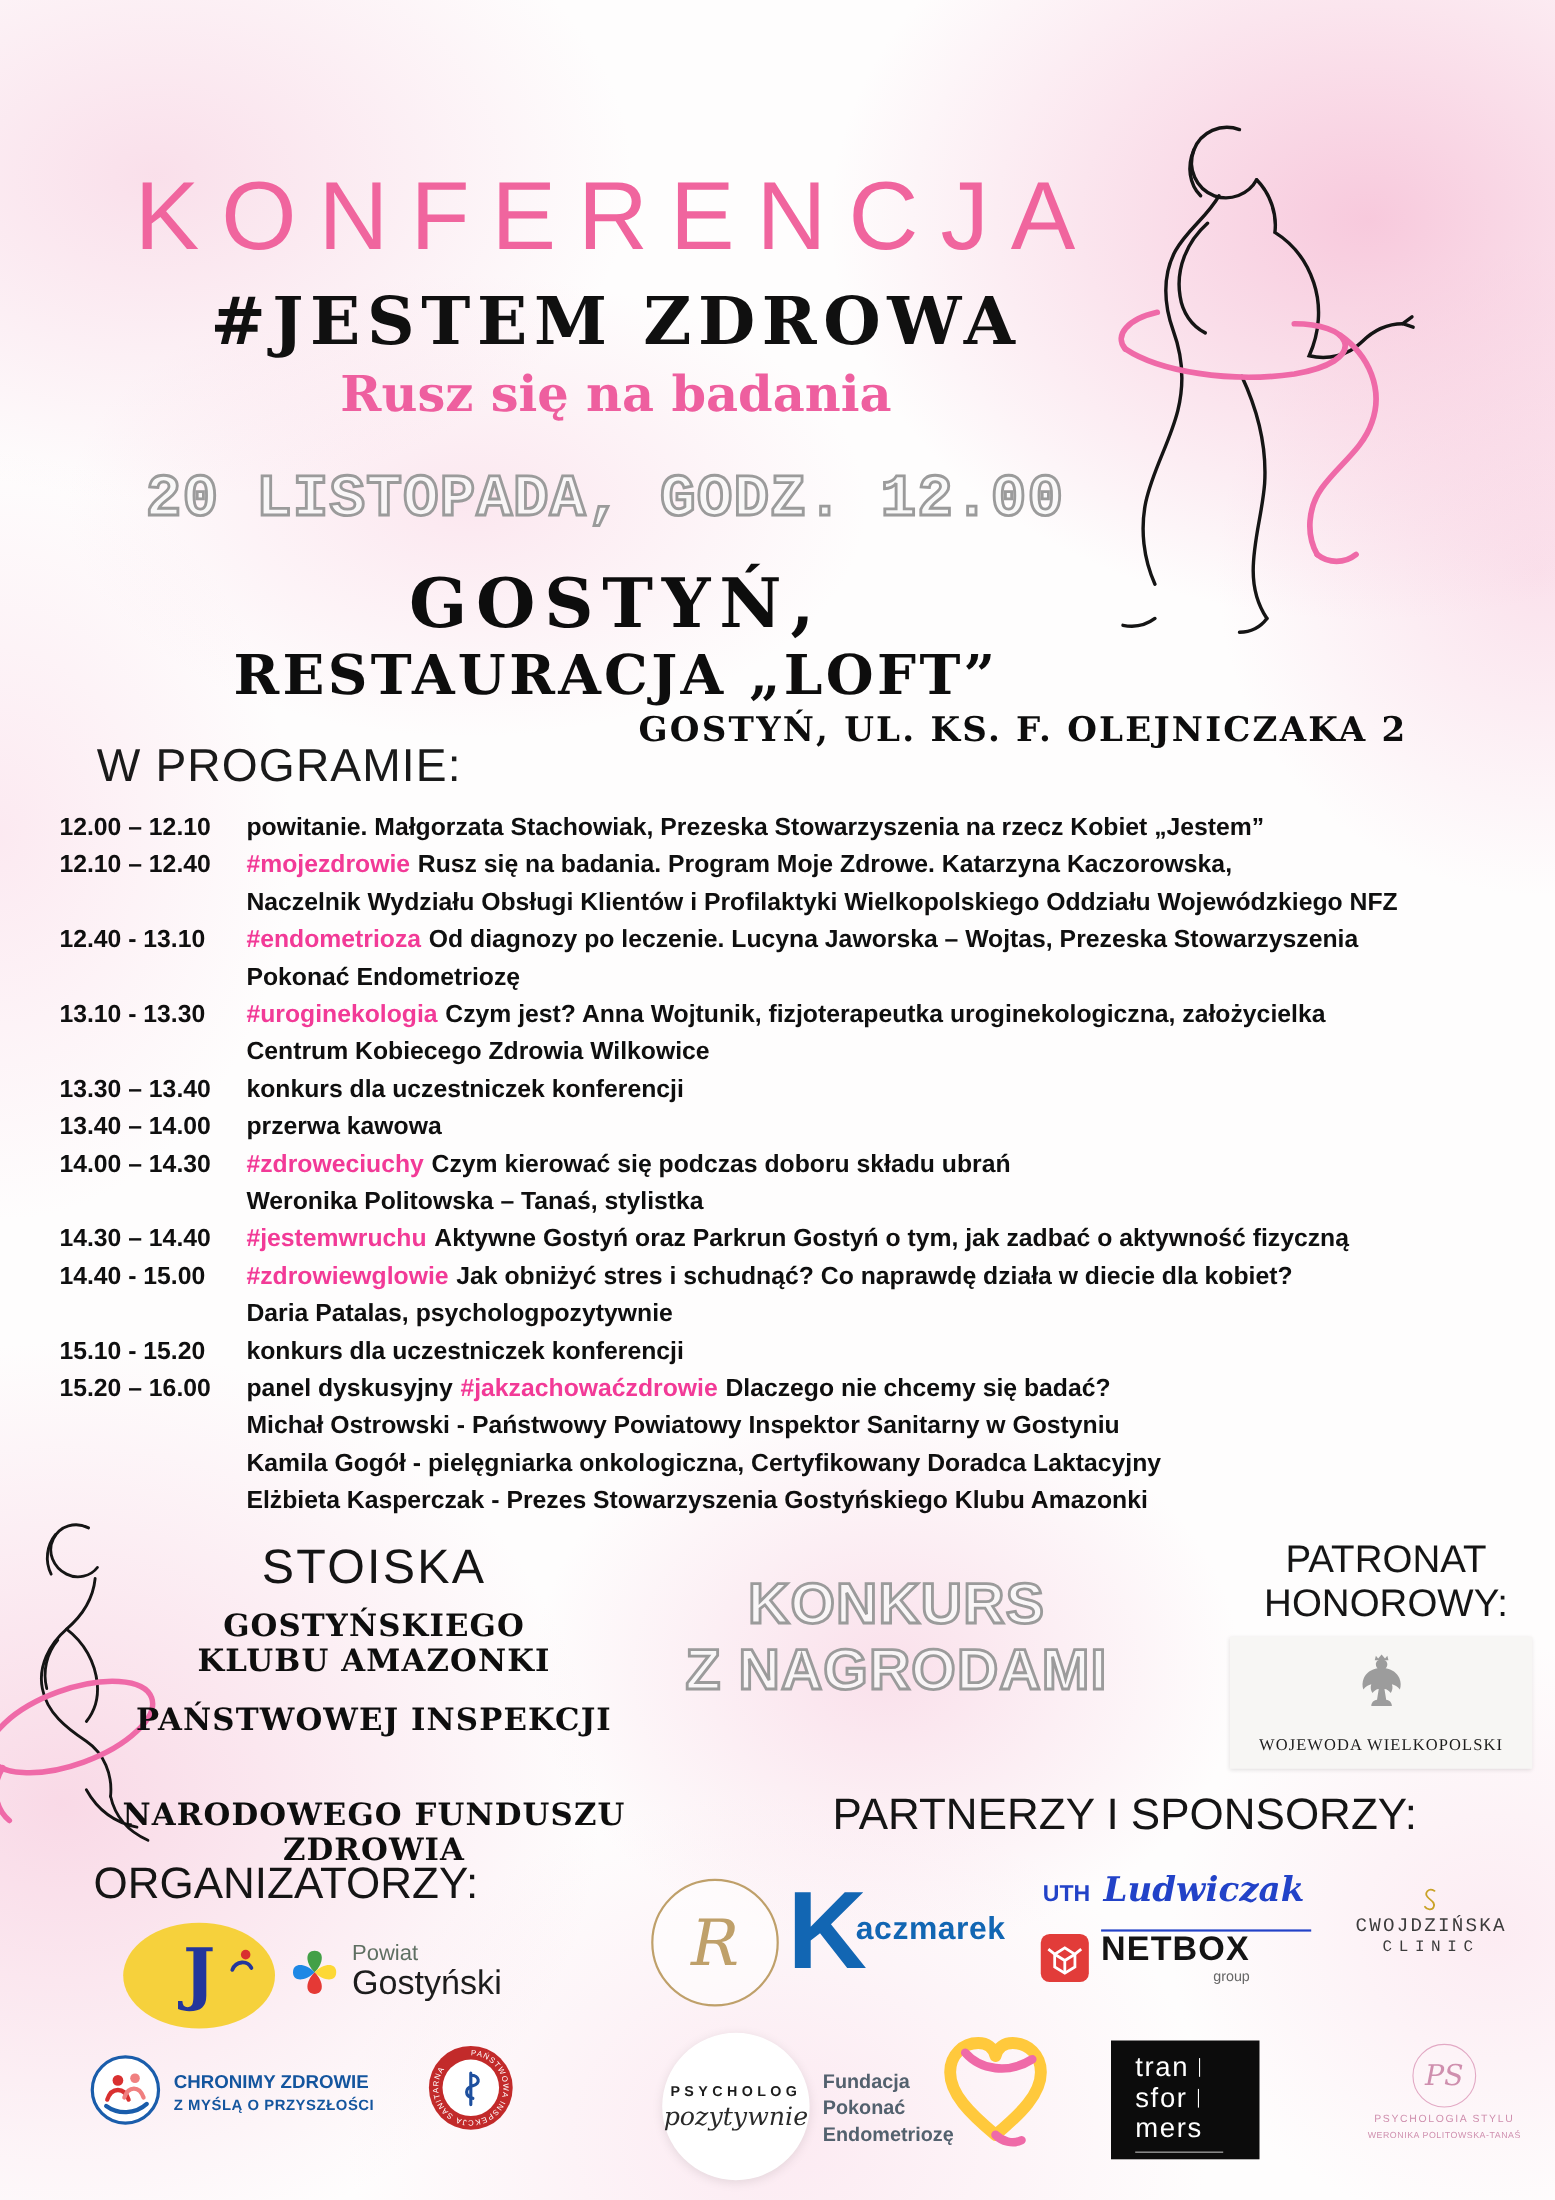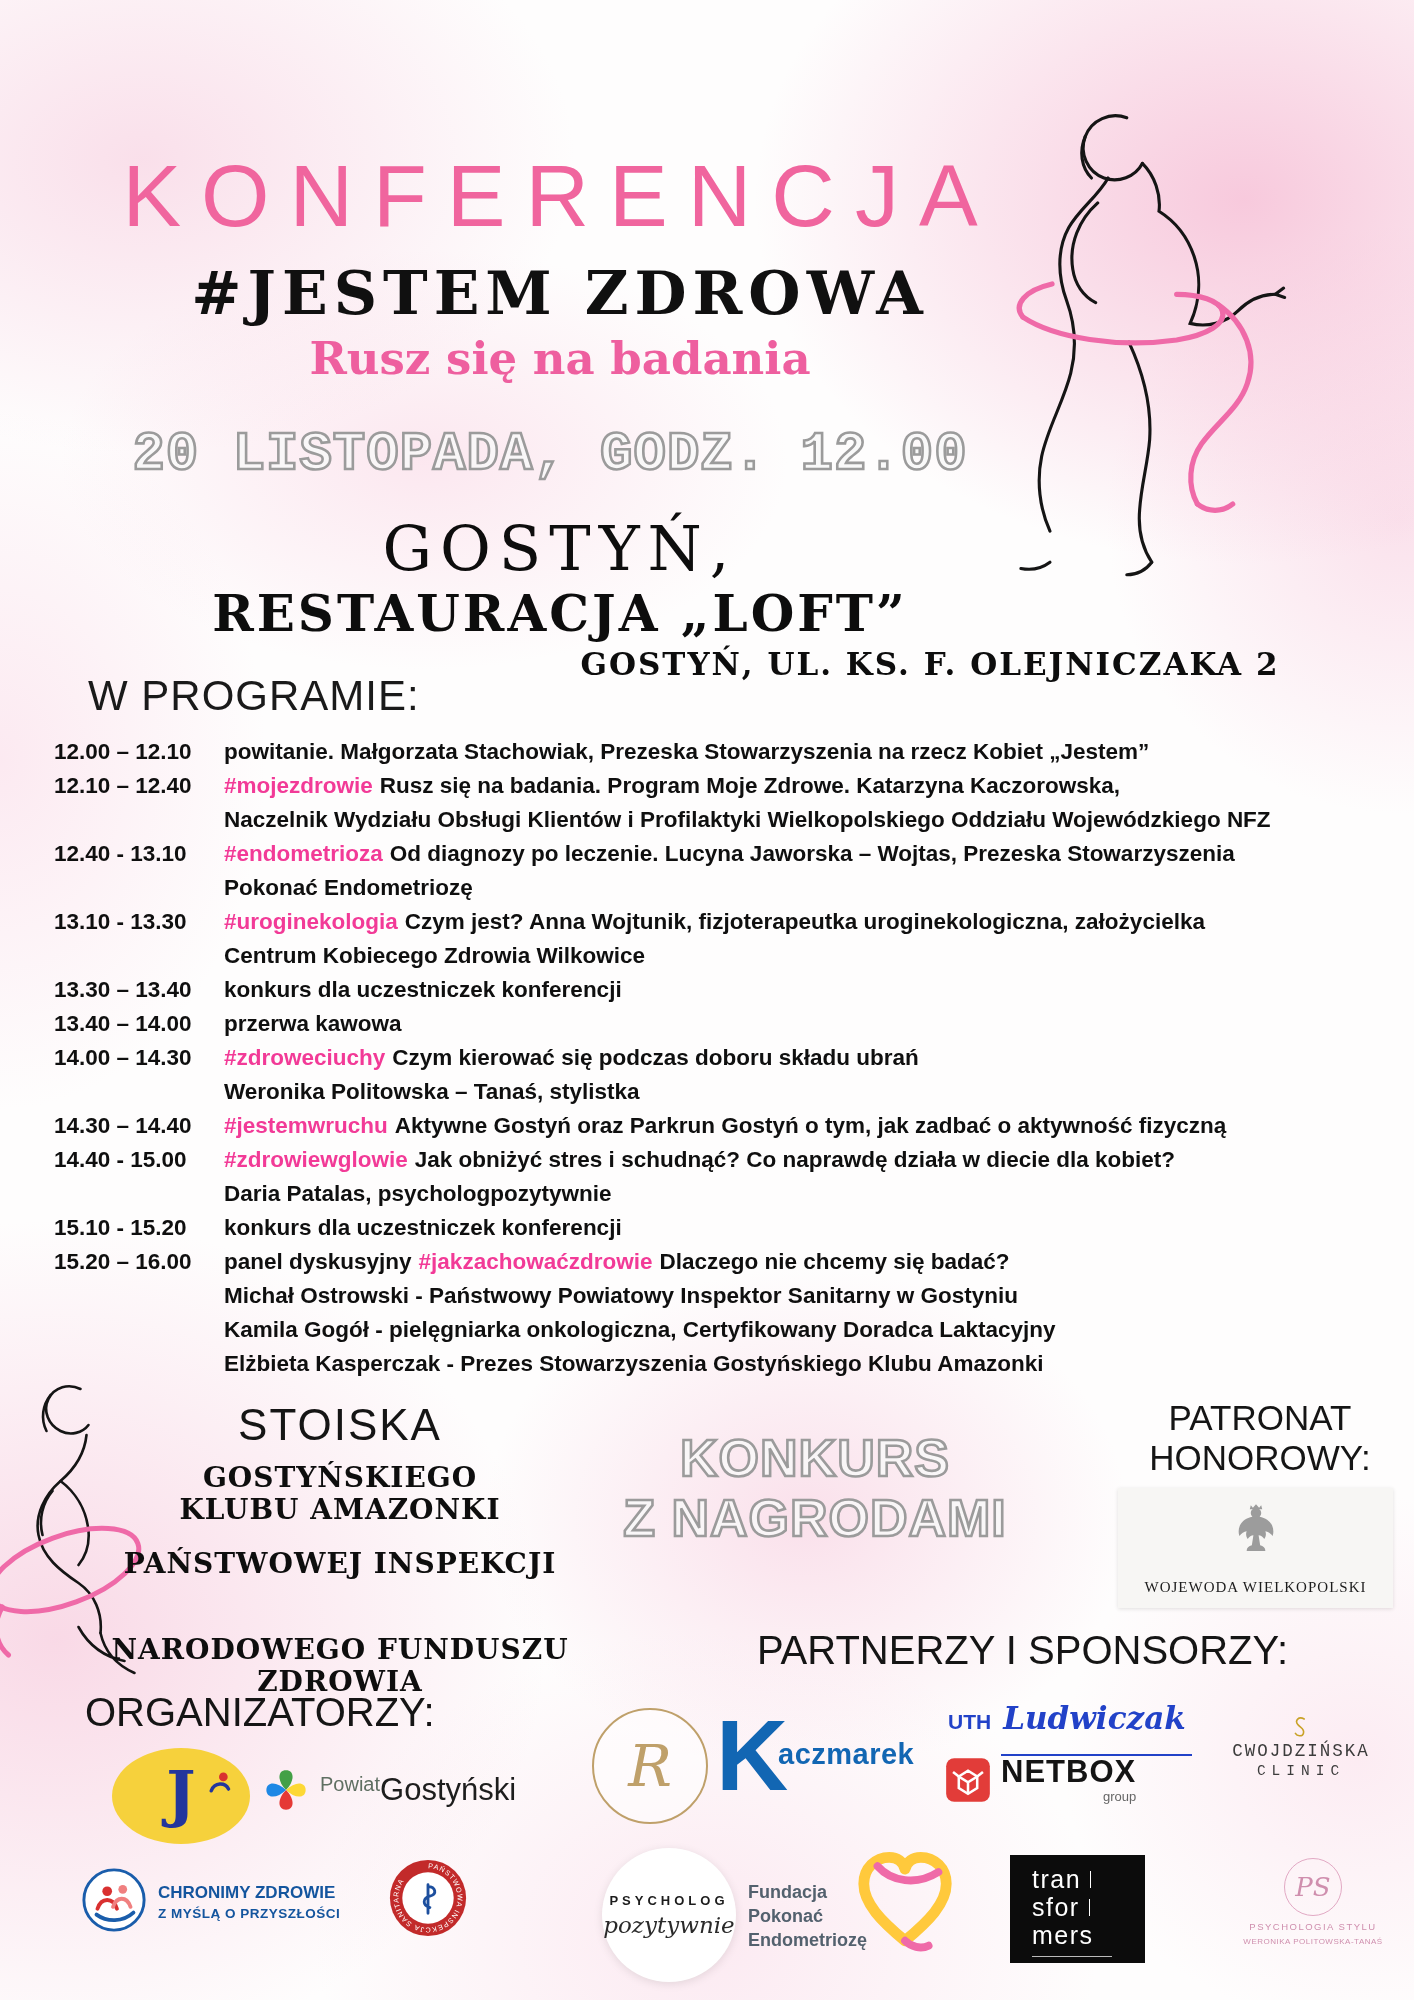--- a/index.html
+++ b/index.html
@@ -26,21 +26,21 @@
   .subtitle{left:110px;top:258px;width:900px;font-size:60px;font-weight:700;letter-spacing:6px;color:#101010;white-space:nowrap;}
   .tagline{left:110px;top:332px;width:900px;font-size:45px;font-weight:700;color:#ee5f9f;}
 
   .outline-text{
     color:rgba(248,248,248,.85);
     -webkit-text-stroke:2.6px #9b9b9b;
     font-weight:800;letter-spacing:1px;
   }
   .datetime{left:20px;top:424px;width:1060px;font-size:54px;white-space:nowrap;font-family:Liberation Mono, monospace;}
 
-  .venue1{left:110px;top:512px;width:900px;font-size:62px;font-weight:400;letter-spacing:8px;color:#0d0d0d;}
+  .venue1{left:110px;top:512px;width:900px;font-size:62px;font-weight:700;letter-spacing:8px;color:#0d0d0d;}
   .venue2{left:110px;top:584px;width:900px;font-size:50px;font-weight:700;letter-spacing:3px;color:#0d0d0d;}
   .address{left:560px;top:646px;width:740px;font-size:31px;font-weight:700;letter-spacing:2px;color:#0d0d0d;}
 
   .program-heading{left:88px;top:672px;font-size:42px;font-weight:500;letter-spacing:1px;color:#1a1a1a;}
   .program-list{left:0;top:735px;width:1144px;padding-left:38px;}
   .prow{display:flex;line-height:34px;font-size:22.5px;font-weight:700;color:#0f0f0f;}
   .ptime{flex:0 0 170px;padding-left:16px;white-space:nowrap;}
   .ptext{flex:1;padding-right:6px;white-space:nowrap;}
   .pprefix:empty,.phash:empty{display:none;}
   .pprefix:not(:empty){margin-right:7px;}
@@ -61,21 +61,21 @@
   .partners-heading{left:745px;top:1628px;width:555px;font-size:40px;font-weight:500;color:#151515;text-align:center;}
   .organizers-heading{left:85px;top:1690px;font-size:40px;font-weight:500;color:#151515;}
 
   
   .jlogo{left:112px;top:1748px;width:138px;height:96px;background:#f6d13c;border-radius:50%;
     display:flex;align-items:center;justify-content:center;}
   .jlogo .jletter{font-family:"DejaVu Serif",serif;font-weight:700;font-size:62px;color:#23369c;margin-top:-6px;}
   .jlogo svg{position:absolute;right:18px;top:22px;}
 
   .powiat{left:262px;top:1766px;display:flex;gap:10px;align-items:center;}
-  .powiat .pw-col{display:flex;flex-direction:row;line-height:1.05;}
+  .powiat .pw-col{display:flex;flex-direction:column;line-height:1.05;}
   .powiat .pw-top{font-size:20px;color:#5f6f62;}
   .powiat .pw-bottom{font-size:31px;color:#1d1d1d;}
 
   .chronimy-icon{left:80px;top:1866px;}
   .chronimy-text{left:158px;top:1882px;width:240px;color:#14559e;font-weight:700;line-height:1.35;}
   .chronimy-text .l1{font-size:17px;}
   .chronimy-text .l2{font-size:13.5px;letter-spacing:.5px;}
 
   .sanepid{left:388px;top:1858px;}
 

